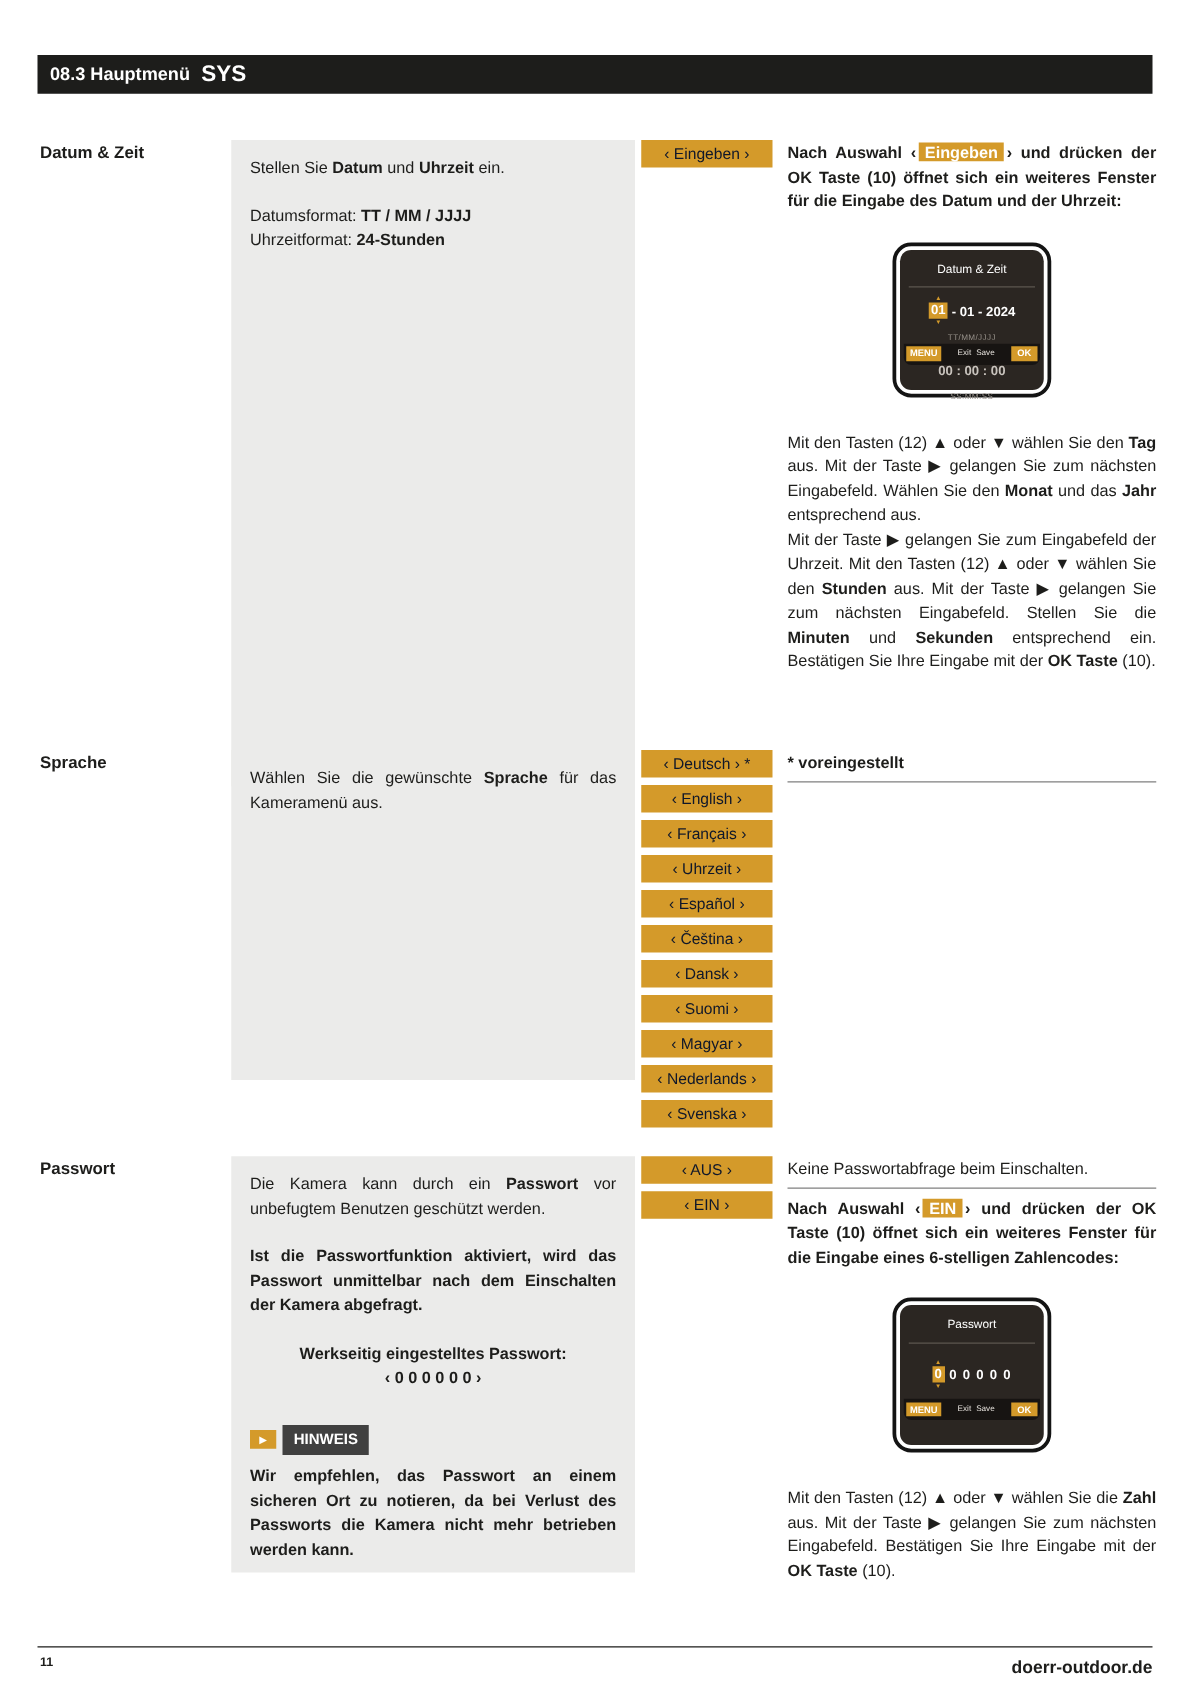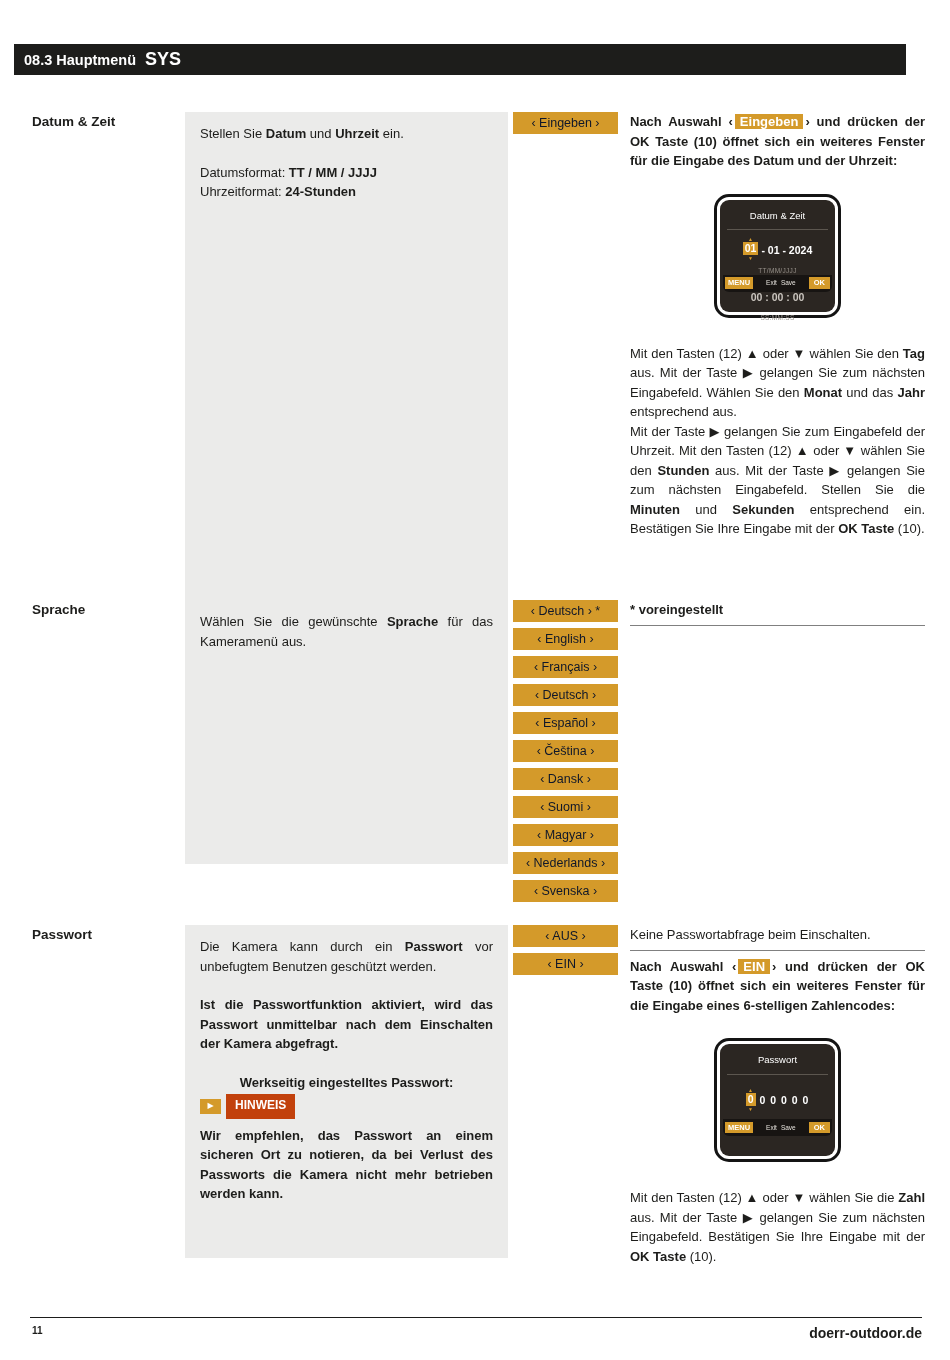--- a/index.html
+++ b/index.html
@@ -12,21 +12,21 @@
   html, body { background: #fff; }
   body {
     width: 950px; height: 1360px; position: relative; margin: 0;
     font-family: "Liberation Sans", "DejaVu Sans", sans-serif;
     color: var(--ink);
   }
   .page { position: absolute; inset: 0; overflow: hidden; }
 
   
   .topbar {
-    position: absolute; left: 14px; top: 44px; width: 892px; height: 31px;
+    position: absolute; left: 30px; top: 44px; width: 892px; height: 31px;
     background: var(--ink); color: #fff;
     display: flex; align-items: center; gap: 9px; padding-left: 10px;
   }
   .topbar-num { font-size: 14.5px; font-weight: 700; }
   .topbar-title { font-size: 18px; font-weight: 700; }
 
   
   .row {
     position: absolute; left: 32px; width: 893px;
     display: grid; grid-template-columns: 153px 323px 122px 295px;
@@ -96,21 +96,21 @@
   .sb-btn { background: var(--accent); color: #fff; font-weight: 700; font-size: 7.5px; padding: 2px 3px; line-height: 1; }
   .sb-ok { padding: 2px 5px; }
   .sb-mid { font-size: 6.5px; color: #e4e0db; display: flex; gap: 4px; }
 
   
   .hinweis-badge { display: flex; align-items: center; gap: 5px; margin: 2px 0 7px; }
   .hinweis-icon {
     width: 21px; height: 15px; background: var(--accent); color: #fff;
     font-size: 8px; display: flex; align-items: center; justify-content: center; line-height: 1;
   }
-  .hinweis-label { background: #c2410c; color: #fff; font-weight: 700; font-size: 12px; padding: 2px 9px 3px; }
+  .hinweis-label { background: #404040; color: #fff; font-weight: 700; font-size: 12px; padding: 2px 9px 3px; }
 
   
   .footrule { position: absolute; left: 30px; top: 1317px; width: 892px; border-top: 1.5px solid var(--ink); }
   .pageno { position: absolute; left: 32px; top: 1325px; font-weight: 700; font-size: 10px; }
   .site { position: absolute; right: 28px; top: 1325px; font-weight: 700; font-size: 14px; }
 </style>
 </head>
 <body>
 
 <div class="page">
@@ -170,21 +170,21 @@
     <div class="rowlabel">Sprache</div>
 
     <div class="graybox">
       <p><span>Wählen Sie die gewünschte </span><span class="seg-b">Sprache</span><span> für das Kameramenü aus.</span></p>
     </div>
 
     <div class="btncol">
       <div class="obtn">‹ Deutsch › *</div>
       <div class="obtn">‹ English ›</div>
       <div class="obtn">‹ Français ›</div>
-      <div class="obtn">‹ Deutsch ›</div>
+      <div class="obtn">‹ Uhrzeit ›</div>
       <div class="obtn">‹ Español ›</div>
       <div class="obtn">‹ Čeština ›</div>
       <div class="obtn">‹ Dansk ›</div>
       <div class="obtn">‹ Suomi ›</div>
       <div class="obtn">‹ Magyar ›</div>
       <div class="obtn">‹ Nederlands ›</div>
       <div class="obtn">‹ Svenska ›</div>
     </div>
 
     <div class="rightcol">
@@ -193,20 +193,21 @@
     </div>
   </section>
 
   <section class="row row-3">
     <div class="rowlabel">Passwort</div>
 
     <div class="graybox">
       <p class="mb1"><span>Die Kamera kann durch ein </span><span class="seg-b">Passwort</span><span> vor unbefugtem Benutzen geschützt werden.</span></p>
       <p class="mb1"><span class="seg-b">Ist die Passwortfunktion aktiviert, wird das Passwort unmittelbar nach dem Einschalten der Kamera abgefragt.</span></p>
       <p class="center">Werkseitig eingestelltes Passwort:</p>
+      <p class="center mb2">‹ 0 0 0 0 0 0 ›</p>
       <div class="hinweis-badge">
         <span class="hinweis-icon">▶</span>
         <span class="hinweis-label">HINWEIS</span>
       </div>
       <p><span class="seg-b">Wir empfehlen, das Passwort an einem sicheren Ort zu notieren, da bei Verlust des Passworts die Kamera nicht mehr betrieben werden kann.</span></p>
     </div>
 
     <div class="btncol">
       <div class="obtn">‹ AUS ›</div>
       <div class="obtn">‹ EIN ›</div>

